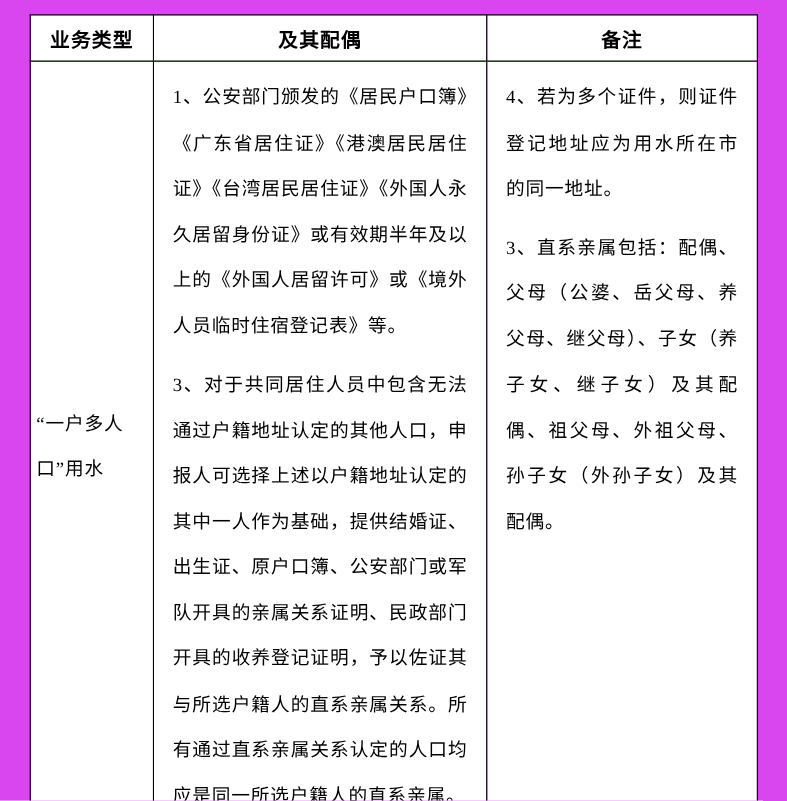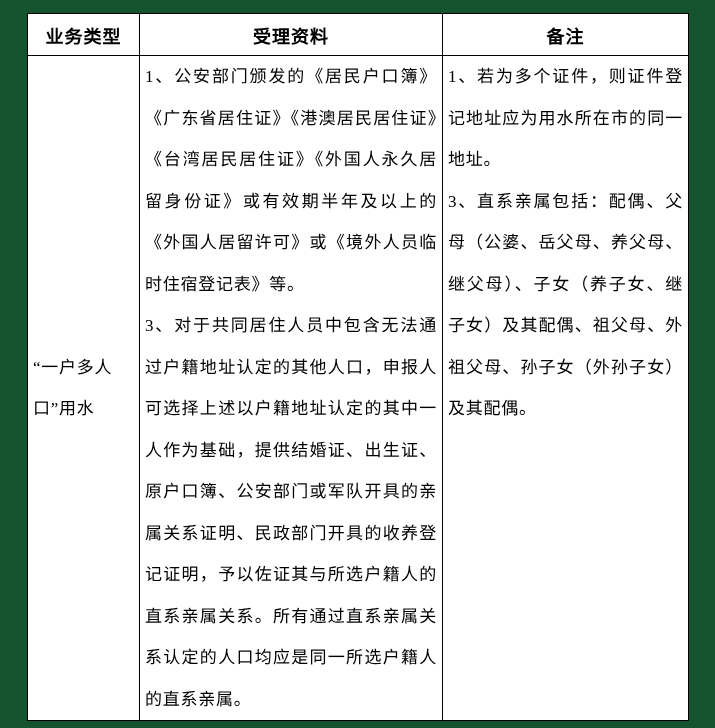--- a/index.html
+++ b/index.html
@@ -4,21 +4,21 @@
 <style>
   html, body {
     margin: 0;
     padding: 0;
     background: #ffffff;
   }
   .page {
     position: relative;
     width: 715px;
     height: 728px;
-    background: #14532d;
+    background: #d946ef;
     font-family: "Liberation Serif", "DejaVu Serif", serif;
     color: #000000;
     overflow: hidden;
   }
   table.doc-table {
     position: absolute;
     left: 27px;
     top: 13px;
     width: 661px;
     height: 708px;
@@ -51,52 +51,52 @@
   }
   td.cell-type {
     vertical-align: middle;
     white-space: pre-line;
   }
   td.cell-materials, td.cell-notes {
     text-align: justify;
     text-justify: inter-ideograph;
   }
   td.cell-materials p, td.cell-notes p {
-    margin: 0;
+    margin: 12px;
     padding: 0;
     text-align: justify;
     text-justify: inter-ideograph;
     text-align-last: left;
   }
 </style>
 </head>
 <body>
 
 <div class="page">
   <table class="doc-table">
     <colgroup>
       <col class="c1">
       <col class="c2">
       <col class="c3">
     </colgroup>
     <thead>
       <tr>
         <th>业务类型</th>
-        <th>受理资料</th>
+        <th>及其配偶</th>
         <th>备注</th>
       </tr>
     </thead>
     <tbody>
       <tr>
         <td class="cell-type">“一户多人
 口”用水</td>
         <td class="cell-materials">
           <p>1、公安部门颁发的《居民户口簿》《广东省居住证》《港澳居民居住证》《台湾居民居住证》《外国人永久居留身份证》或有效期半年及以上的《外国人居留许可》或《境外人员临时住宿登记表》等。</p>
           <p>3、对于共同居住人员中包含无法通过户籍地址认定的其他人口，申报人可选择上述以户籍地址认定的其中一人作为基础，提供结婚证、出生证、原户口簿、公安部门或军队开具的亲属关系证明、民政部门开具的收养登记证明，予以佐证其与所选户籍人的直系亲属关系。所有通过直系亲属关系认定的人口均应是同一所选户籍人的直系亲属。</p>
         </td>
         <td class="cell-notes">
-          <p>1、若为多个证件，则证件登记地址应为用水所在市的同一地址。</p>
+          <p>4、若为多个证件，则证件登记地址应为用水所在市的同一地址。</p>
           <p>3、直系亲属包括：配偶、父母（公婆、岳父母、养父母、继父母）、子女（养子女、继子女）及其配偶、祖父母、外祖父母、孙子女（外孙子女）及其配偶。</p>
         </td>
       </tr>
     </tbody>
   </table>
 </div>
 
 </body></html>

